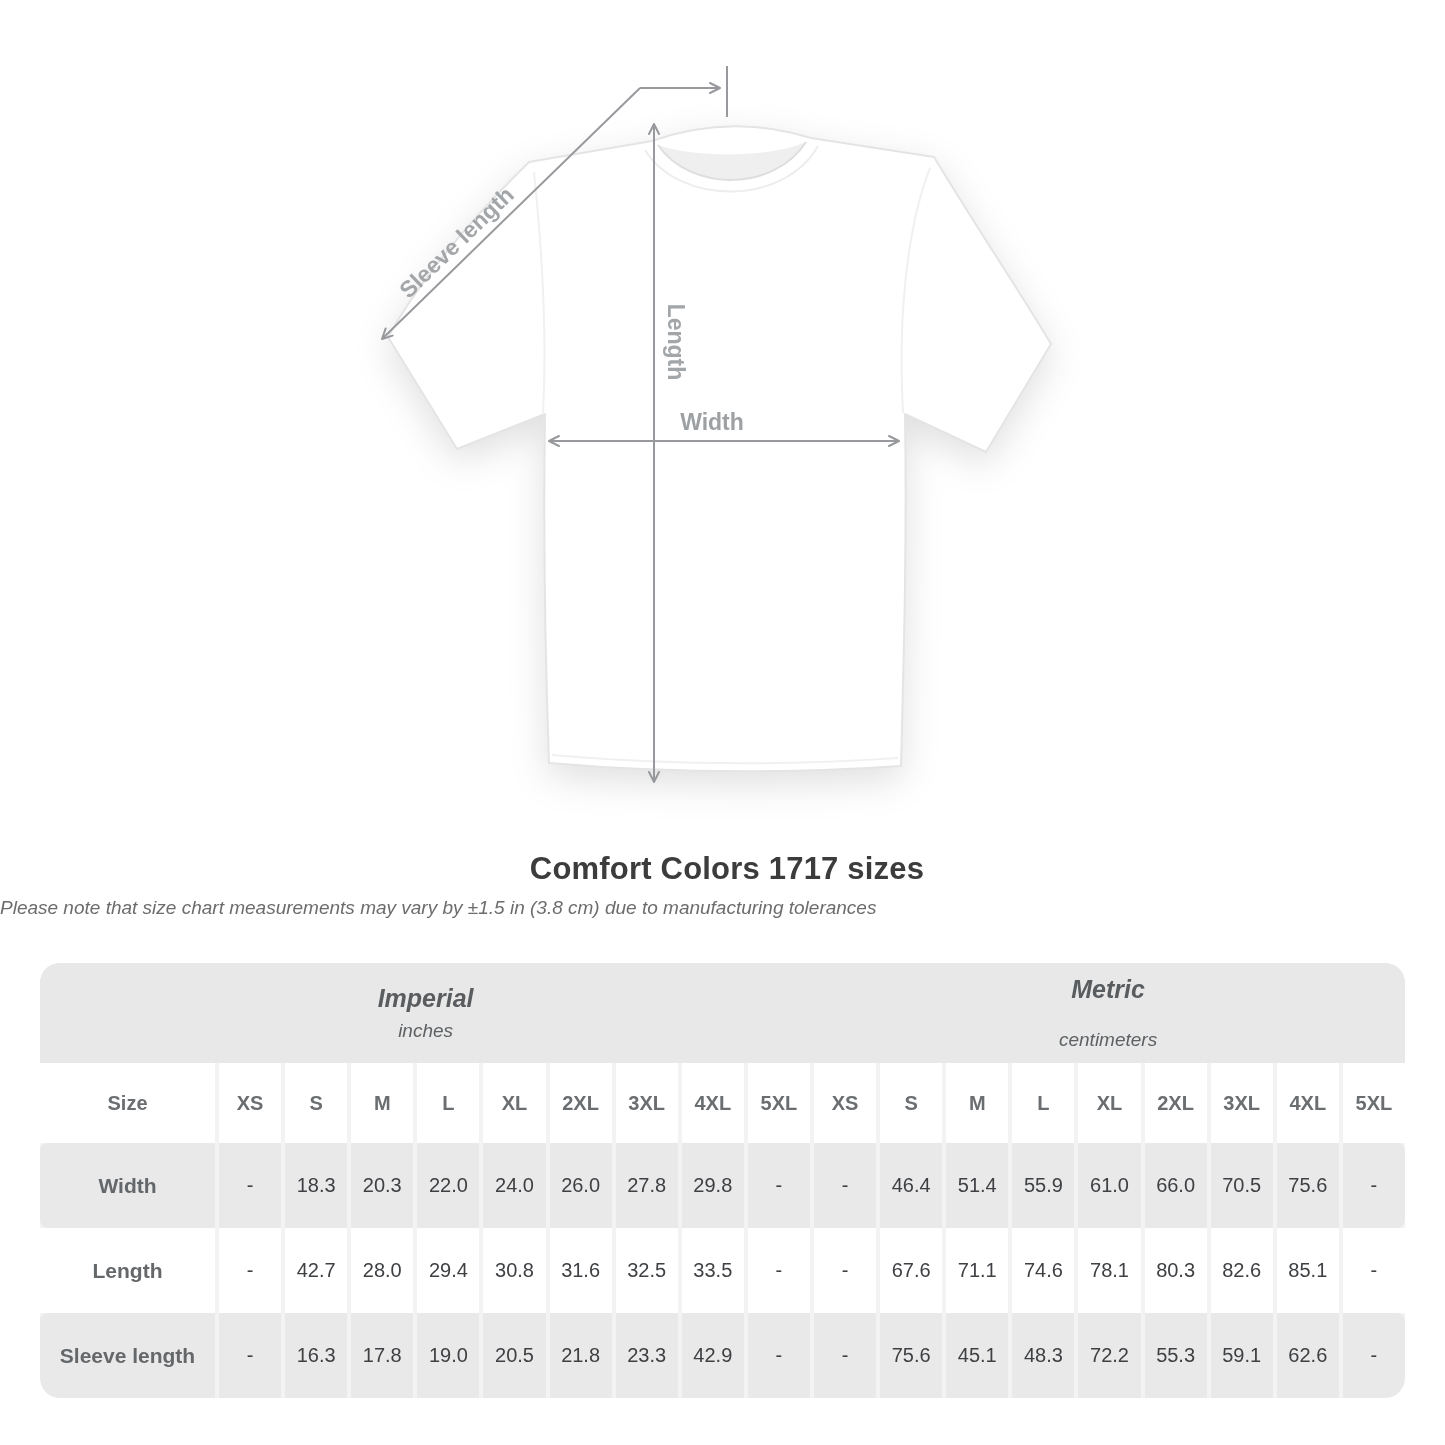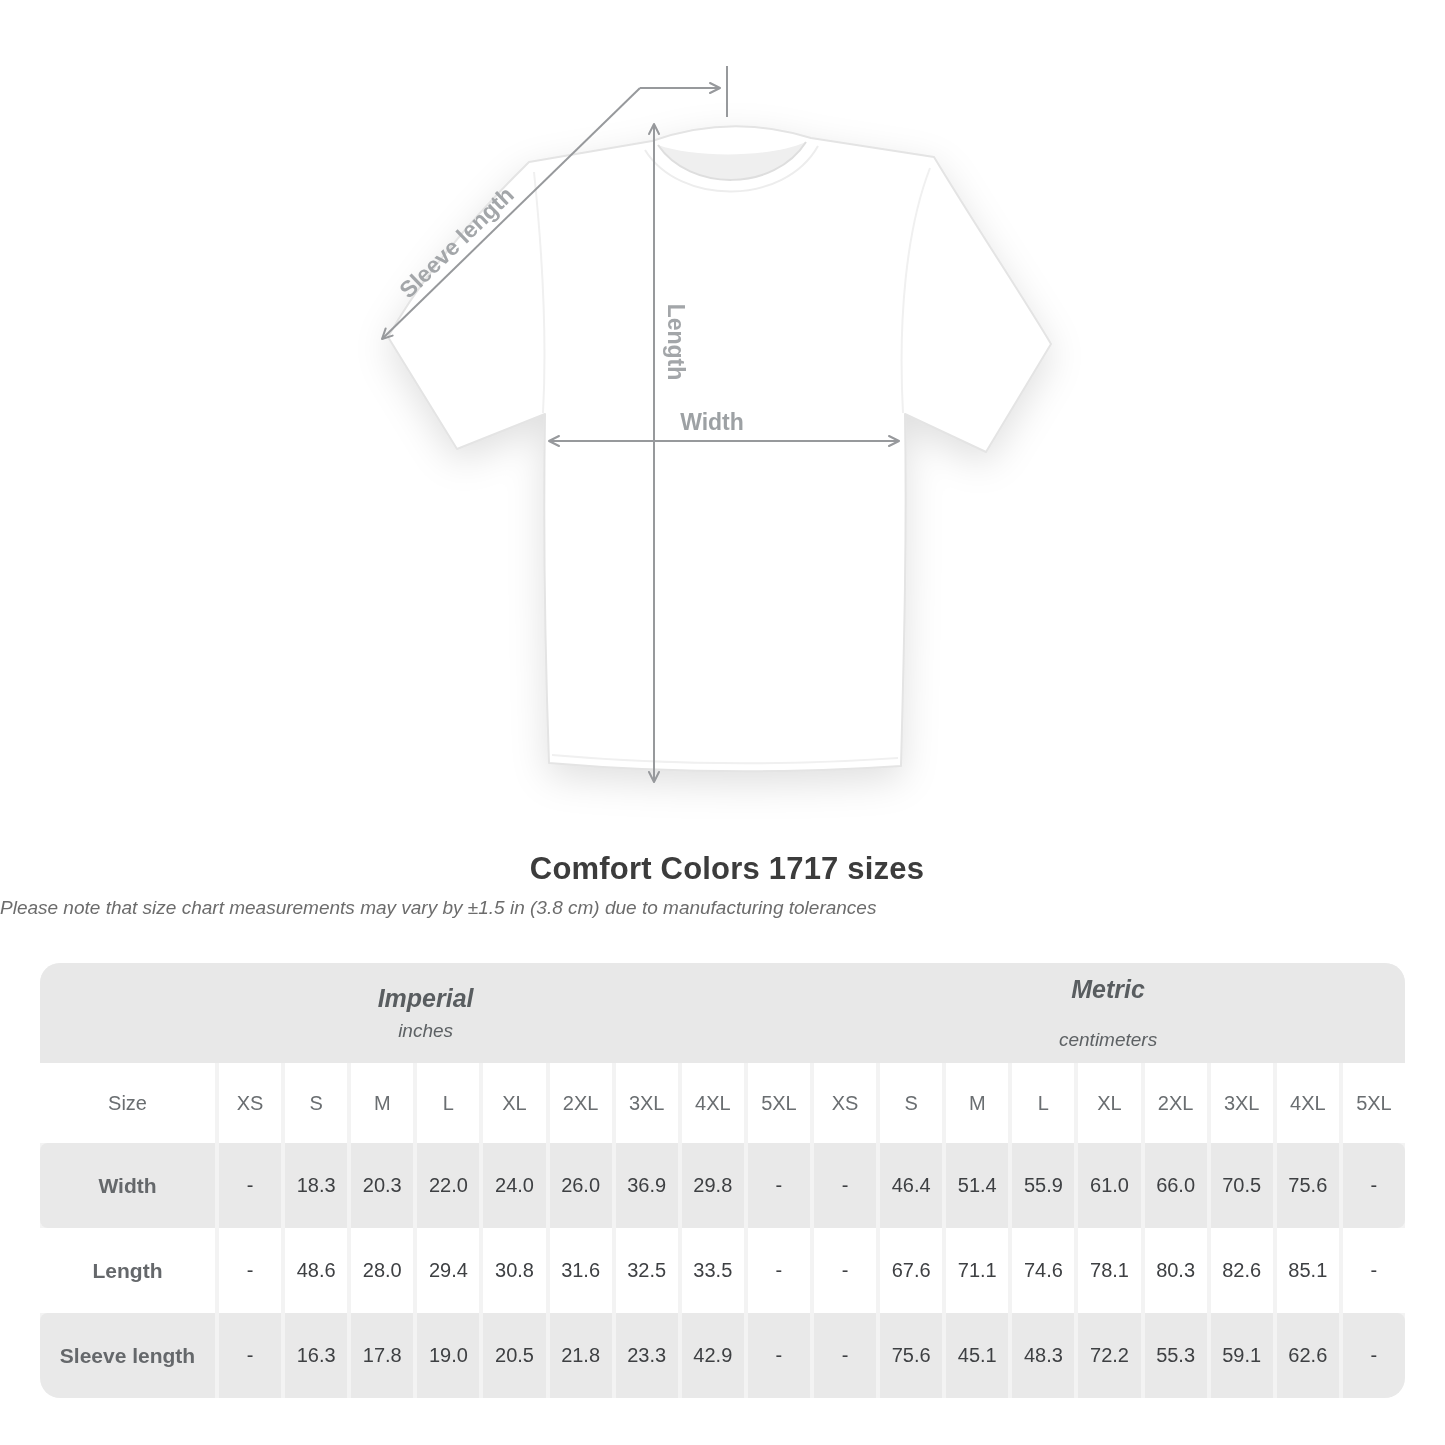--- a/index.html
+++ b/index.html
@@ -13,21 +13,21 @@
     display:grid;grid-template-columns:175px repeat(18,1fr);column-gap:4px;row-gap:0;
     background:#f3f3f3;border-radius:20px;overflow:hidden;
   }
   .band{grid-column:1 / -1;height:100px;background:#e8e8e8;display:flex;align-items:center;}
   .band-half{display:flex;flex-direction:column;align-items:center;justify-content:center;height:100%;}
   .band-half.imperial{flex:0 0 56.5%;}
   .band-half.metric{flex:0 0 43.5%;gap:18px;}
   .group-name{font-size:25px;font-weight:bold;font-style:italic;color:#595d60;}
   .group-unit{margin-top:7px;font-size:19px;font-style:italic;color:#5d6164;}
   .cell{display:flex;align-items:center;justify-content:center;background:#ffffff;}
-  .cell.head{height:80px;font-size:20px;font-weight:normal;color:#6a6e71;}
+  .cell.head{height:80px;font-size:20px;font-weight:bold;color:#6a6e71;}
   .cell.data{height:85px;font-size:20px;color:#3e4043;}
   .cell.rl{font-size:21px;font-weight:bold;color:#65686b;}
   .cell.alt{background:#e9e9e9;}
   .cell.rs{border-radius:8px 0 0 8px;}
   .cell.re{border-radius:0 8px 8px 0;}
   .cell.rs-b{border-radius:8px 0 0 20px;}
   .cell.re-b{border-radius:0 8px 20px 0;}
 </style>
 </head>
 <body>
@@ -104,36 +104,36 @@
   <div class="cell head">4XL</div>
   <div class="cell head">5XL</div>
 
   <div class="cell data rl alt rs">Width</div>
   <div class="cell data alt">-</div>
   <div class="cell data alt">18.3</div>
   <div class="cell data alt">20.3</div>
   <div class="cell data alt">22.0</div>
   <div class="cell data alt">24.0</div>
   <div class="cell data alt">26.0</div>
-  <div class="cell data alt">36.9</div>
+  <div class="cell data alt">27.8</div>
   <div class="cell data alt">29.8</div>
   <div class="cell data alt">-</div>
   <div class="cell data alt">-</div>
   <div class="cell data alt">46.4</div>
   <div class="cell data alt">51.4</div>
   <div class="cell data alt">55.9</div>
   <div class="cell data alt">61.0</div>
   <div class="cell data alt">66.0</div>
   <div class="cell data alt">70.5</div>
   <div class="cell data alt">75.6</div>
   <div class="cell data alt re">-</div>
 
   <div class="cell data rl">Length</div>
   <div class="cell data">-</div>
-  <div class="cell data">48.6</div>
+  <div class="cell data">42.7</div>
   <div class="cell data">28.0</div>
   <div class="cell data">29.4</div>
   <div class="cell data">30.8</div>
   <div class="cell data">31.6</div>
   <div class="cell data">32.5</div>
   <div class="cell data">33.5</div>
   <div class="cell data">-</div>
   <div class="cell data">-</div>
   <div class="cell data">67.6</div>
   <div class="cell data">71.1</div>

